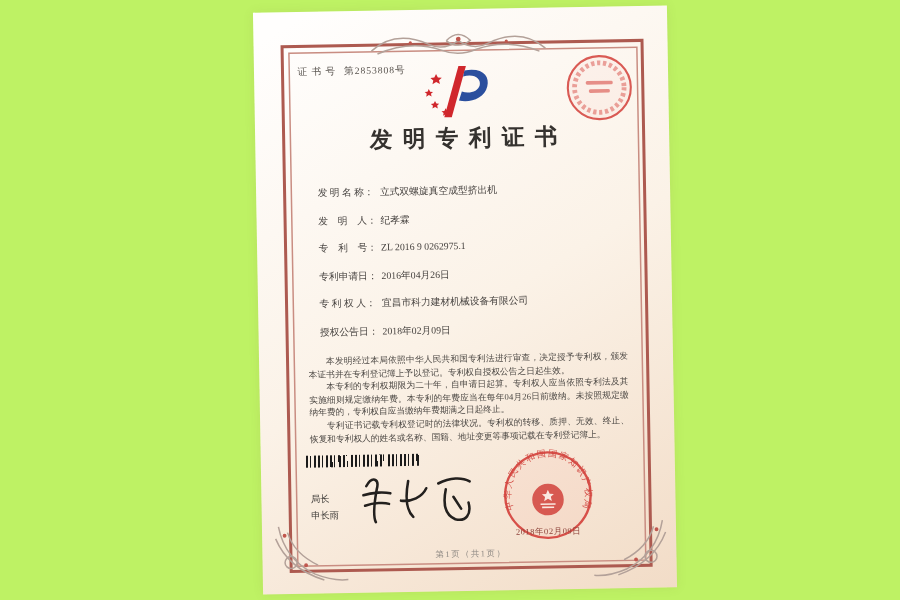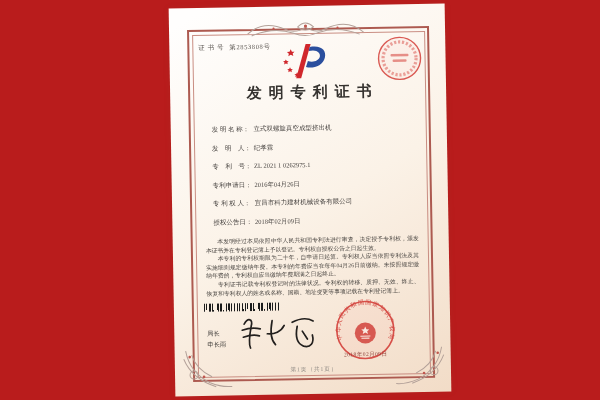--- a/index.html
+++ b/index.html
@@ -1,18 +1,18 @@
 <!DOCTYPE html>
 <html><head>
 <meta charset="utf-8">
 <style>
   html,body{margin:0;padding:0;}
   body{width:600px;height:400px;background:#ffffff;overflow:hidden;
        font-family:"Liberation Serif","DejaVu Serif",serif;}
-  .stage{position:relative;width:600px;height:400px;background:#b91c1c;}
+  .stage{position:relative;width:600px;height:400px;background:#bef264;}
 
   
   .paper{position:absolute;left:172px;top:6px;width:276px;height:388px;
          transform:rotate(-1deg);
          background:linear-gradient(150deg,#fffefd 4%,#fbf2e7 52%,#f2dcc7 100%);
          box-shadow:0 0 7px rgba(120,90,60,.10);}
 
   
   .frame{position:absolute;left:18px;top:22px;right:16px;bottom:14px;
          border:2px solid #ad5a50;}
@@ -131,21 +131,21 @@
         <div class="frow">
           <span class="lab">发 明 名 称：</span>
           <span>立式双螺旋真空成型挤出机</span>
         </div>
         <div class="frow">
           <span class="lab">发　明　人：</span>
           <span>纪孝霖</span>
         </div>
         <div class="frow">
           <span class="lab">专　利　号：</span>
-          <span>ZL 2021 1 0262975.1</span>
+          <span>ZL 2016 9 0262975.1</span>
         </div>
         <div class="frow">
           <span class="lab">专利申请日：</span>
           <span>2016年04月26日</span>
         </div>
         <div class="frow">
           <span class="lab">专 利 权 人：</span>
           <span>宜昌市科力建材机械设备有限公司</span>
         </div>
         <div class="frow gap">

